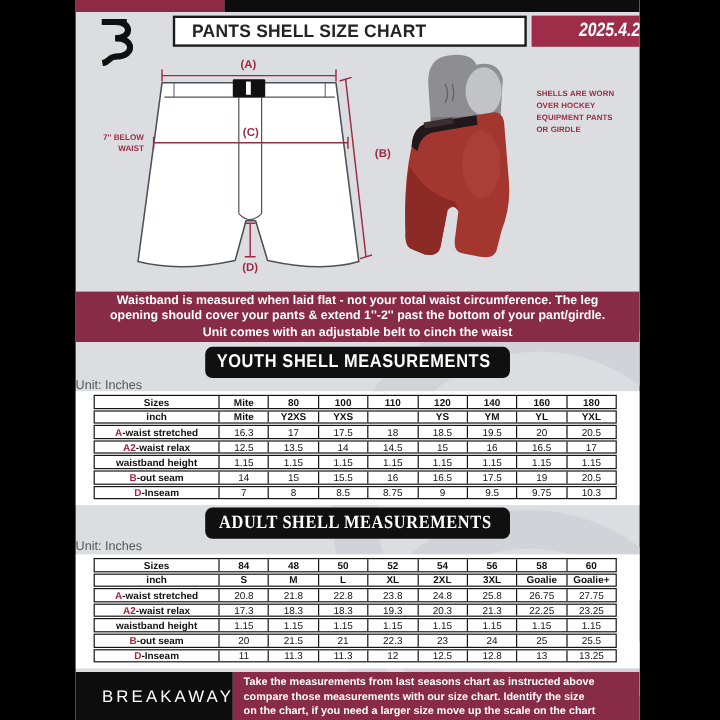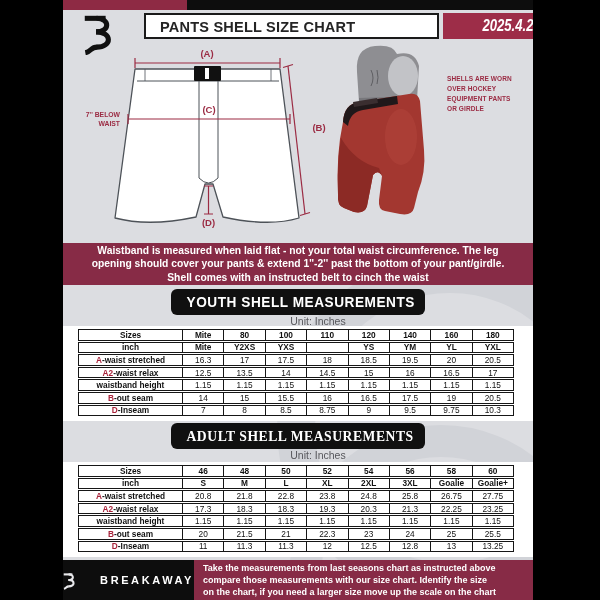--- a/index.html
+++ b/index.html
@@ -20,41 +20,41 @@
   .date-box{position:absolute;left:380px;top:13px;width:90px;height:26px;background:#9d2d48;display:flex;align-items:center;justify-content:center;z-index:3;padding-left:24px;}
   .date-box span{font-size:16px;font-weight:bold;font-style:italic;color:#fff;transform:scaleX(.82);white-space:nowrap;}
   
   .diagram-svg{position:absolute;left:20px;top:46px;z-index:1;}
   .photo-svg{position:absolute;left:272px;top:42px;z-index:1;}
   .photo-caption{position:absolute;left:384px;top:74px;width:66px;font-size:6.5px;font-weight:bold;color:#9b2b43;line-height:1.55;letter-spacing:.1px;z-index:1;}
   
   .info-banner{position:absolute;left:0;top:243px;width:470px;height:42px;background:#872b46;display:flex;flex-direction:column;align-items:center;justify-content:center;z-index:2;}
   .info-banner div{color:#fff;font-size:10.3px;font-weight:bold;line-height:13.5px;white-space:nowrap;}
   
-  .section-banner{position:absolute;left:50%;transform:translateX(-50%);width:254px;height:26px;background:#101010;border-radius:6px;display:flex;align-items:center;justify-content:flex-start;z-index:2;}
+  .section-banner{position:absolute;left:50%;transform:translateX(-50%);width:254px;height:26px;background:#101010;border-radius:6px;display:flex;align-items:center;justify-content:flex-end;z-index:2;}
   .section-banner span{color:#fff;font-size:15.5px;font-weight:bold;letter-spacing:.6px;transform:scaleX(.88);white-space:nowrap;}
   .banner-youth{top:289px;}
   .banner-adult{top:423px;font-family:Liberation Serif, serif;}
-  .unit-label{position:absolute;left:0;width:510px;text-align:center;font-size:10.5px;color:#57575c;z-index:2;}
+  .unit-label{position:absolute;left:0;width:510px;text-align:left;font-size:10.5px;color:#57575c;z-index:2;}
   .unit-youth{top:315px;}
   .unit-adult{top:449px;}
   
   .panel{position:absolute;left:0;width:470px;height:95px;background:#fff;z-index:1;}
   .panel-youth{top:326px;}
   .panel-adult{top:462px;}
   .m-table{position:absolute;left:15px;top:3px;width:436px;}
   .t-row{display:flex;border:1px solid #161616;margin-bottom:1px;background:#fff;height:9.6px;}
   .t-cell{display:flex;align-items:center;justify-content:center;font-size:8.3px;color:#111;overflow:hidden;white-space:nowrap;}
   .t-label{width:103px;font-weight:bold;}
   .t-val{flex:1;border-left:1px solid #161616;}
   .t-head .t-val{font-weight:bold;}
   .pfx{color:#a8233a;}
   
   .footer-logo-box{position:absolute;left:0;top:560px;width:131px;height:40px;background:#0d0d0d;display:flex;align-items:center;justify-content:center;gap:6px;z-index:2;}
-  .footer-brand{color:#fff;font-size:11px;font-weight:bold;letter-spacing:2.6px;padding-left:17px;}
+  .footer-brand{color:#fff;font-size:14px;font-weight:normal;letter-spacing:2.6px;padding-left:17px;}
   .footer-note{position:absolute;left:131px;top:560px;width:339px;height:40px;background:#872b46;box-sizing:border-box;padding:3px 6px 0 9px;z-index:2;}
   .footer-note div{color:#fff;font-size:9px;font-weight:bold;line-height:11.8px;white-space:nowrap;}
 </style>
 </head>
 <body>
 
 <div class="stage">
   <div class="content">
     <div class="wm wm1"></div>
     <div class="wm wm2"></div>
@@ -125,21 +125,21 @@
       <path d="M8 80 Q9 62 24 60 L62 54 L63 62 L28 68 Q15 70 13 84 Z" fill="#20181a"></path>
       <path d="M18 60 l24 -4 l1 5 l-24 4 Z" fill="#3a2e30"></path>
       <path d="M47 134 Q43 127 38 133 L32 164 Q30 172 19 170 L9 166 Q2 164 3 152 Q2 120 6 96 Q20 120 44 126 Z" fill="#8c2a25"></path>
       <ellipse cx="66" cy="95" rx="16" ry="28" fill="#b2453c" opacity=".55"></ellipse>
     </svg>
     <div class="photo-caption">SHELLS ARE WORN OVER HOCKEY EQUIPMENT PANTS OR GIRDLE</div>
 
     <div class="info-banner">
       <div>Waistband is measured when laid flat - not your total waist circumference. The leg</div>
       <div>opening should cover your pants &amp; extend 1''-2'' past the bottom of your pant/girdle.</div>
-      <div>Shell comes with an instructed belt to cinch the waist</div>
+      <div>Unit comes with an adjustable belt to cinch the waist</div>
     </div>
 
     <div class="section-banner banner-youth">
       <span>YOUTH SHELL MEASUREMENTS</span>
     </div>
     <div class="unit-label unit-youth">Unit: Inches</div>
     <div class="panel panel-youth">
       <div class="m-table">
           <div class="t-row t-head">
             <div class="t-cell t-label">Sizes</div>
@@ -222,21 +222,21 @@
     </div>
 
     <div class="section-banner banner-adult">
       <span>ADULT SHELL MEASUREMENTS</span>
     </div>
     <div class="unit-label unit-adult">Unit: Inches</div>
     <div class="panel panel-adult">
       <div class="m-table">
           <div class="t-row t-head">
             <div class="t-cell t-label">Sizes</div>
-            <div class="t-cell t-val">46</div>
+            <div class="t-cell t-val">84</div>
             <div class="t-cell t-val">48</div>
             <div class="t-cell t-val">50</div>
             <div class="t-cell t-val">52</div>
             <div class="t-cell t-val">54</div>
             <div class="t-cell t-val">56</div>
             <div class="t-cell t-val">58</div>
             <div class="t-cell t-val">60</div>
           </div>
           <div class="t-row t-head">
             <div class="t-cell t-label">inch</div>

